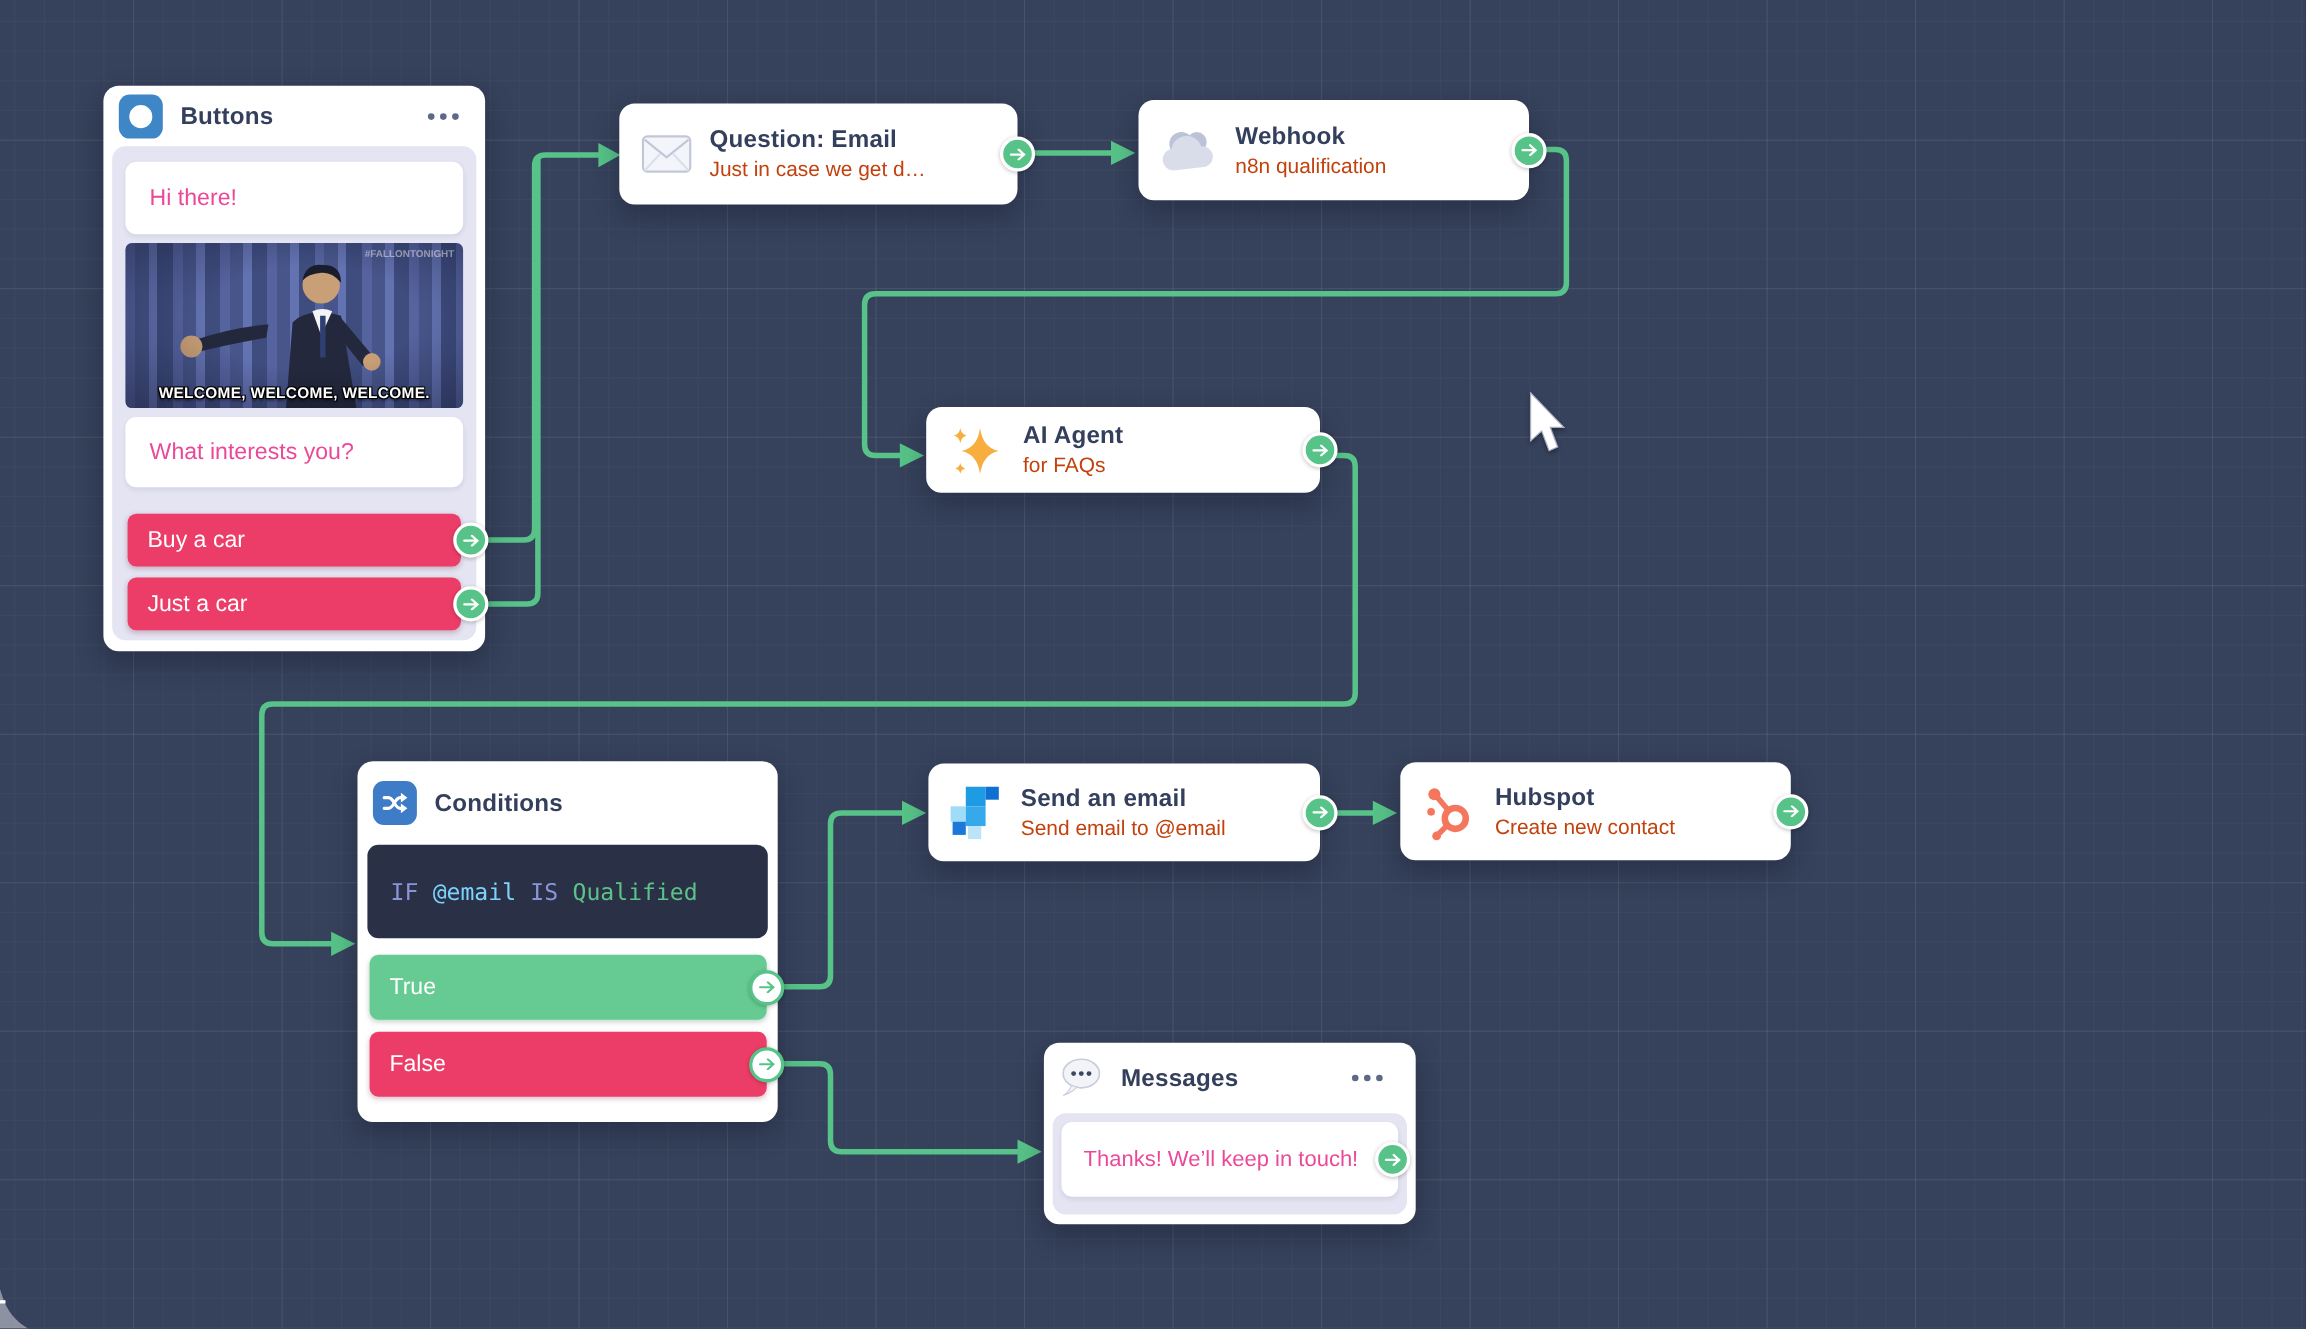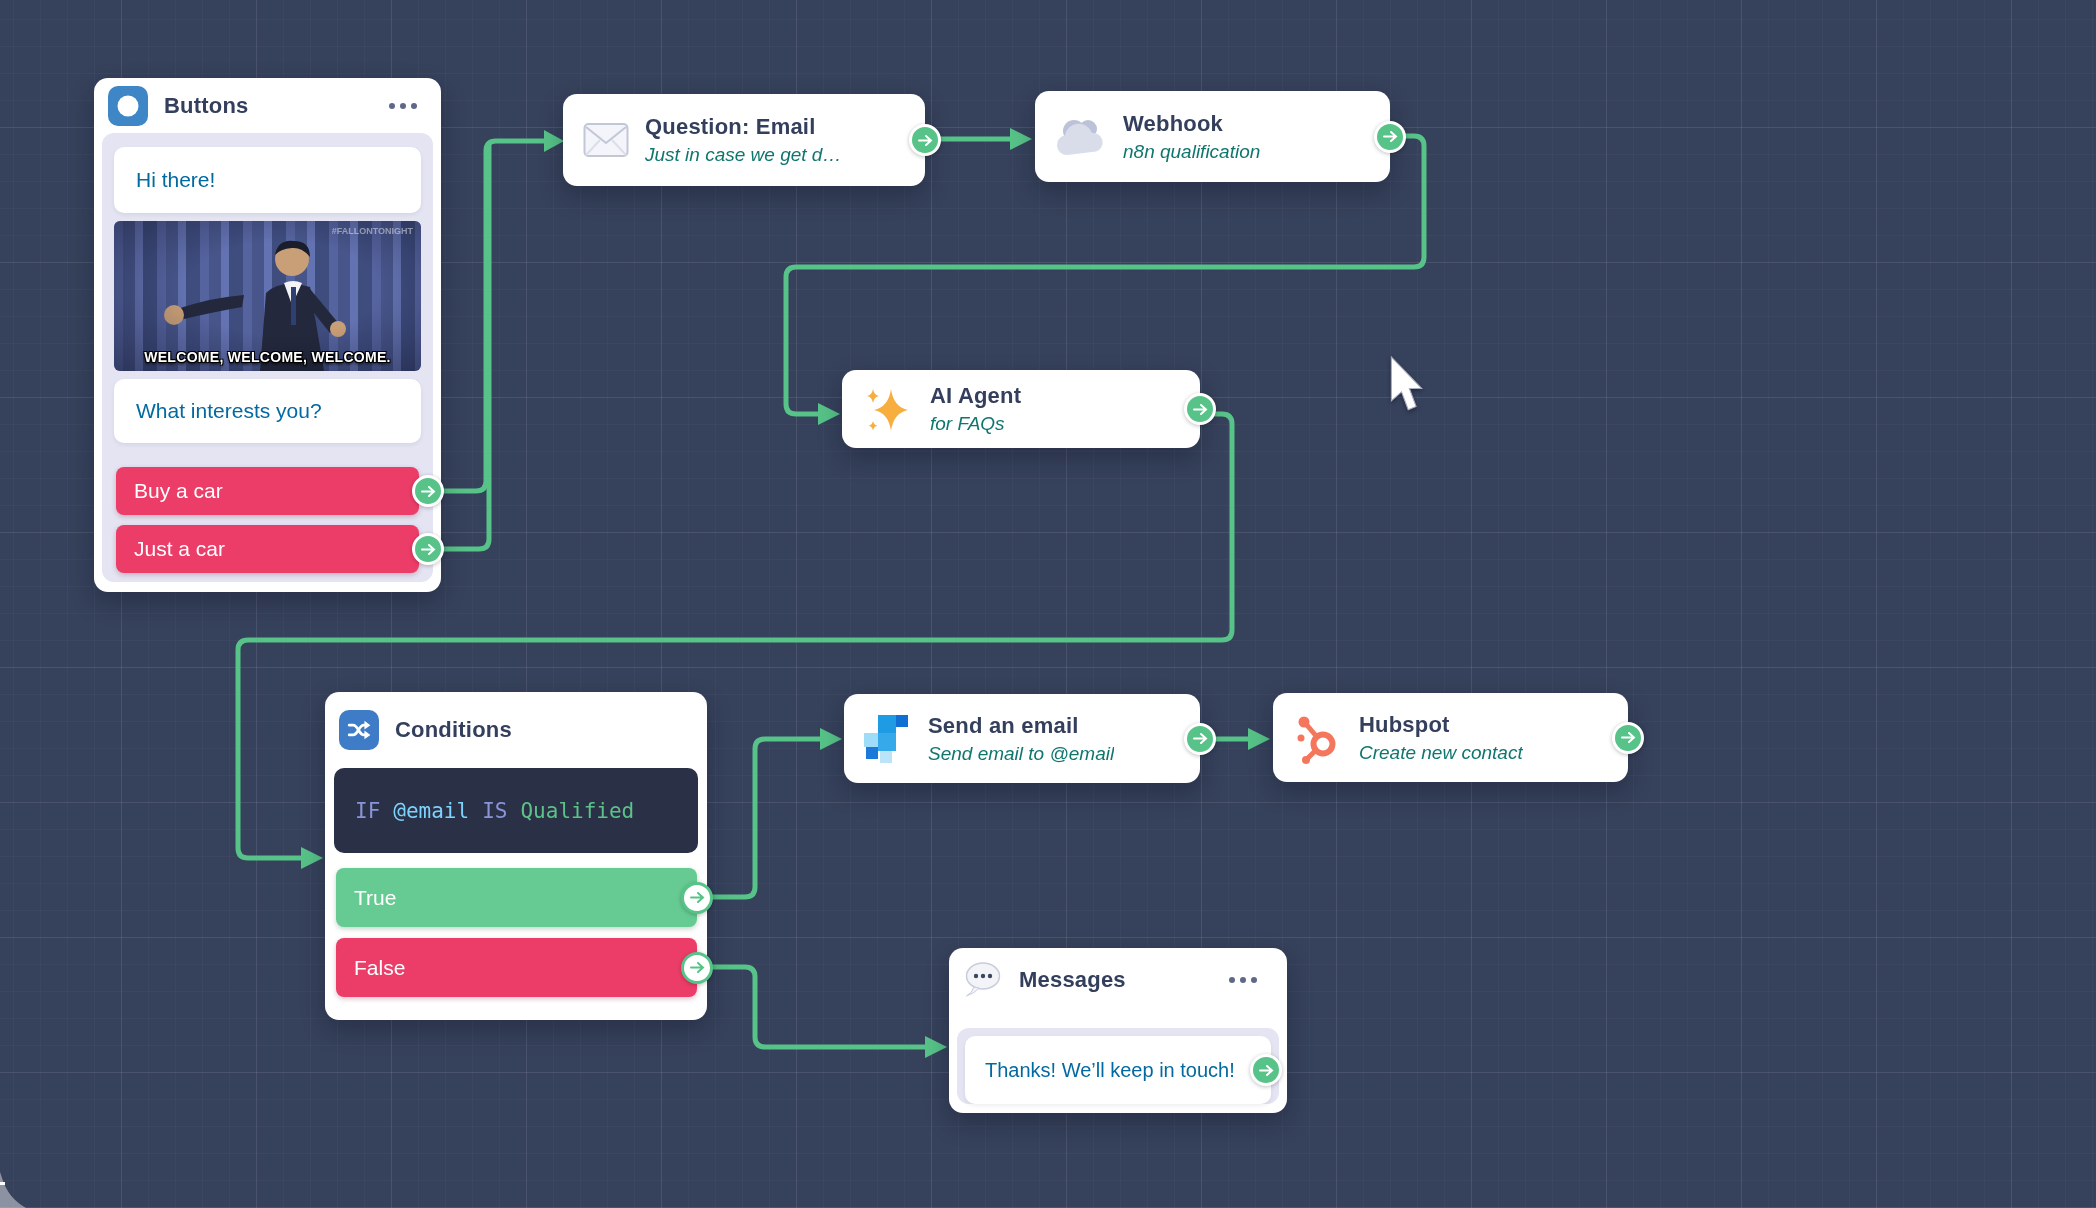--- a/index.html
+++ b/index.html
@@ -15,42 +15,42 @@
     background-size:135px 135px,135px 135px,27px 27px,27px 27px;
     background-position:-14px -8px,-14px -8px,-14px -8px,-14px -8px;
   }
   #wires{position:absolute;left:0;top:0;z-index:1;}
   .node{position:absolute;background:#fff;border-radius:14px;
         box-shadow:0 10px 24px rgba(10,16,34,.30);z-index:2;}
   .simple{display:flex;align-items:center;gap:16px;padding:0 20px;}
   .icon-box{flex:0 0 auto;display:flex;align-items:center;justify-content:center;}
   .titles{display:flex;flex-direction:column;justify-content:center;min-width:0;}
   .n-title{font-size:22px;font-weight:700;color:#333F5C;letter-spacing:.2px;}
-  .n-sub{font-size:19px;color:#0f766e;margin-top:4px;white-space:nowrap;overflow:hidden;font-style:italic;}
+  .n-sub{font-size:19px;color:#c2410c;margin-top:4px;white-space:nowrap;overflow:hidden;}
   
   .port{position:absolute;width:26px;height:26px;border-radius:50%;
         background:#57C388;border:3px solid #fff;color:#fff;
         display:flex;align-items:center;justify-content:center;
         box-shadow:0 1px 4px rgba(0,0,0,.25);z-index:5;}
   .port.outline{background:#fff;border:3px solid #57C388;color:#57C388;}
   .port svg{display:block;}
   .port-right{right:-16px;top:calc(50% - 16px);}
   
   .hdr{display:flex;align-items:center;padding:0 24px 0 14px;}
   .hdr .n-title{margin-left:16px;flex:1;}
   .dots{display:flex;gap:5px;align-items:center;cursor:pointer;}
   .dots span{width:6px;height:6px;border-radius:50%;background:#5E6988;display:block;}
   
   #node-buttons{left:94px;top:78px;width:347px;height:514px;}
   #node-buttons .hdr{height:55px;}
   .sq-icon{width:40px;height:40px;border-radius:10px;background:#3E86C6;
            display:flex;align-items:center;justify-content:center;}
   .panel{position:absolute;left:8px;right:8px;border-radius:12px;background:#E4E4F2;}
   #node-buttons .panel{top:55px;bottom:10px;padding:14px 12px 9px 12px;box-sizing:border-box;}
-  .msg-card{background:#fff;border-radius:10px;color:#0369a1;font-size:21px;
+  .msg-card{background:#fff;border-radius:10px;color:#ec4899;font-size:21px;
             display:flex;align-items:center;padding:0 22px;
             box-shadow:0 2px 4px rgba(40,50,90,.08);}
   .gif{position:relative;height:150px;border-radius:6px;overflow:hidden;margin:8px 0;
        background:repeating-linear-gradient(90deg,#55639F 0 9px,#47558A 9px 21px,#6372B1 21px 29px,#3E4C7E 29px 43px);}
   .gif .shade{position:absolute;inset:0;background:radial-gradient(ellipse at 55% 45%, rgba(0,0,0,0) 40%, rgba(10,12,30,.45) 100%);}
   .gif-caption{position:absolute;left:0;right:0;bottom:6px;text-align:center;
        color:#fff;font-size:14px;font-weight:800;letter-spacing:.3px;
        text-shadow:-1px -1px 0 #000,1px -1px 0 #000,-1px 1px 0 #000,1px 1px 0 #000,0 2px 3px #000;}
   .gif-tag{position:absolute;top:5px;right:8px;font-size:9px;color:rgba(255,255,255,.45);font-weight:700;}
   .choice{position:relative;height:48px;border-radius:8px;background:#EC3D68;color:#fff;
@@ -73,21 +73,21 @@
       font-family:"DejaVu Sans Mono",monospace;font-size:21px;}
   .code-block span{margin-right:13px;}
   .kw{color:#8A94D8;} .var{color:#7dd3fc;} .val{color:#5CC288;}
   .branch{position:absolute;left:11px;width:361px;height:59px;border-radius:8px;color:#fff;
       font-size:21px;display:flex;align-items:center;padding:0 18px;box-sizing:border-box;cursor:pointer;}
   #branch-true{top:176px;background:#66CB92;box-shadow:0 2px 5px rgba(20,90,55,.25);}
   #branch-false{top:246px;background:#EC3D68;box-shadow:0 2px 5px rgba(120,20,50,.25);}
   
   #node-messages{left:949px;top:948px;width:338px;height:165px;}
   #node-messages .hdr{height:64px;padding-right:30px;}
-  #node-messages .panel{top:64px;bottom:9px;padding:8px;box-sizing:border-box;margin-top:16px;}
+  #node-messages .panel{top:64px;bottom:9px;padding:8px;box-sizing:border-box;}
   #node-messages .msg-card{position:relative;height:68px;font-size:20px;padding:0 20px;}
   #node-messages .msg-card .port{right:-11px;top:calc(50% - 16px);}
   
   #cursor{position:absolute;left:1384px;top:356px;z-index:9;filter:drop-shadow(0 2px 2px rgba(0,0,0,.35));}
   #corner-fragment{position:absolute;left:0px;top:1168px;z-index:3;}
 </style>
 </head>
 <body>
 
 <div id="canvas">

